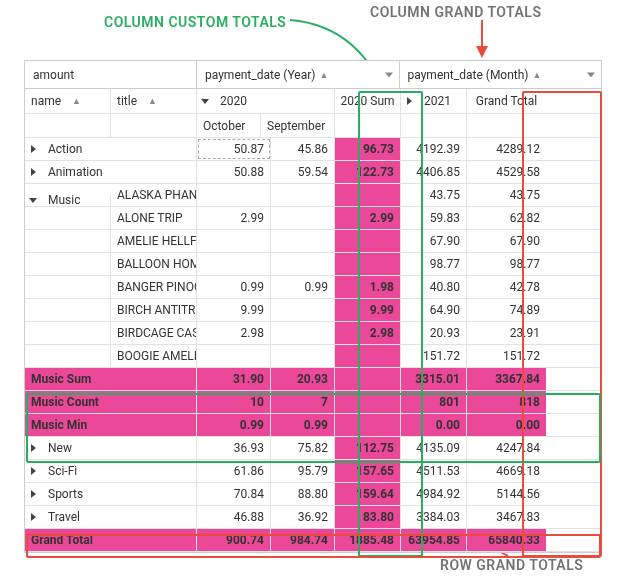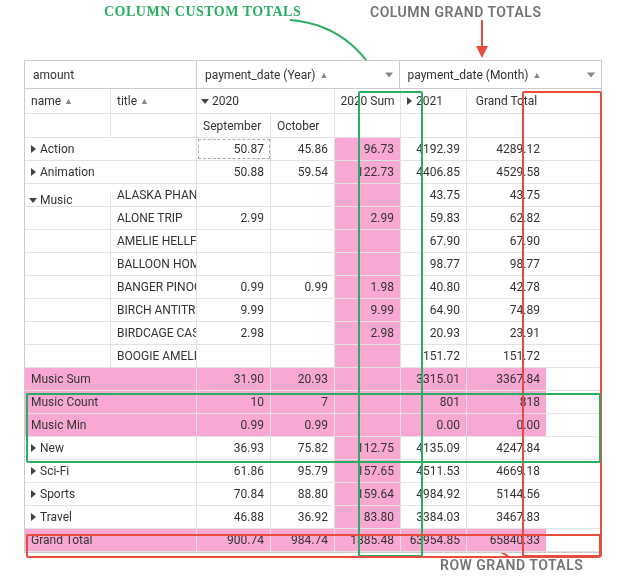--- a/index.html
+++ b/index.html
@@ -72,22 +72,22 @@
   .row { display:flex; height:23px; border-bottom:1px solid #e2e2e2; }
   .row:last-child { border-bottom:none; }
   .cellb {
     border-right:1px solid #e2e2e2;
     display:flex; align-items:center; padding:0 6px;
     overflow:hidden; white-space:nowrap; text-overflow:ellipsis;
     background:#fff;
   }
   .cellb.hdr { font-weight:400; color:#333; background:#fff; }
   .cellb.num { justify-content:flex-end; font-variant-numeric:tabular-nums; }
-  .cellb.left { justify-content:flex-start; }
-  .cellb.shade { background:#f9a8d4; }
+  .cellb.left { justify-content:flex-start;gap:8px; }
+  .cellb.shade { background:#ec4899;font-weight:bold; }
   .cellb.dash { border-right: 1px solid #e2e2e2; outline: 1px dashed #aaa; outline-offset:-2px;}
 
   .tri {
     display:inline-block;width:0;height:0;margin-right:4px;
     border-top:4px solid transparent;border-bottom:4px solid transparent;
     border-left:5px solid #444;
   }
   .tri.open { transform: rotate(90deg); transform-origin: 40% 50%; }
   .sort-sm { color:#888; font-size:9px; margin-left:3px; }
 
@@ -98,21 +98,21 @@
     border-radius:2px;
     pointer-events:none;
   }
   .hl.green { border-color:#27ae60; }
   .hl.red   { border-color:#e74c3c; }
 
 </style>
 </head>
 <body>
 
-<div class="anno green" style="left:104px; top:4px;font-family:Liberation Serif, serif;">COLUMN CUSTOM TOTALS</div>
+<div class="anno green" style="left:104px; top:14px;">COLUMN CUSTOM TOTALS</div>
 <div class="anno red" style="left:370px; top:4px;">COLUMN GRAND TOTALS</div>
 <div class="anno green" style="left:164px; top:540px;">ROW CUSTOM TOTALS</div>
 <div class="anno red" style="left:440px; top:557px;">ROW GRAND TOTALS</div>
 
 <svg class="anno-arrow" style="left:280px;top:14px;" width="120" height="100">
   <defs>
       <marker id="ag" markerWidth="6" markerHeight="6" refX="5" refY="3" orient="auto">
     <path d="M0,0 L6,3 L0,6 Z" fill="#27ae60"></path>
       </marker>
     </defs>
@@ -177,22 +177,22 @@
     <div class="cellb hdr w-2021 left" style="border-bottom:none;">
       <span class="tri"></span>
       <span>2021</span>
     </div>
     <div class="cellb hdr w-gt left" style="border-right:none;border-bottom:none;justify-content:center;">Grand Total</div>
   </div>
 
   <div class="row" style="height:24px;">
     <div class="cellb hdr w-name"></div>
     <div class="cellb hdr w-title"></div>
+    <div class="cellb hdr w-oct left">October</div>
     <div class="cellb hdr w-sep left">September</div>
-    <div class="cellb hdr w-oct left">October</div>
     <div class="cellb hdr w-sum20"></div>
     <div class="cellb hdr w-2021"></div>
     <div class="cellb hdr w-gt" style="border-right:none;"></div>
   </div>
 
   <div class="row">
     <div class="cellb left w-category">
       <span class="tri"></span>
       <span>Action</span>
     </div>

